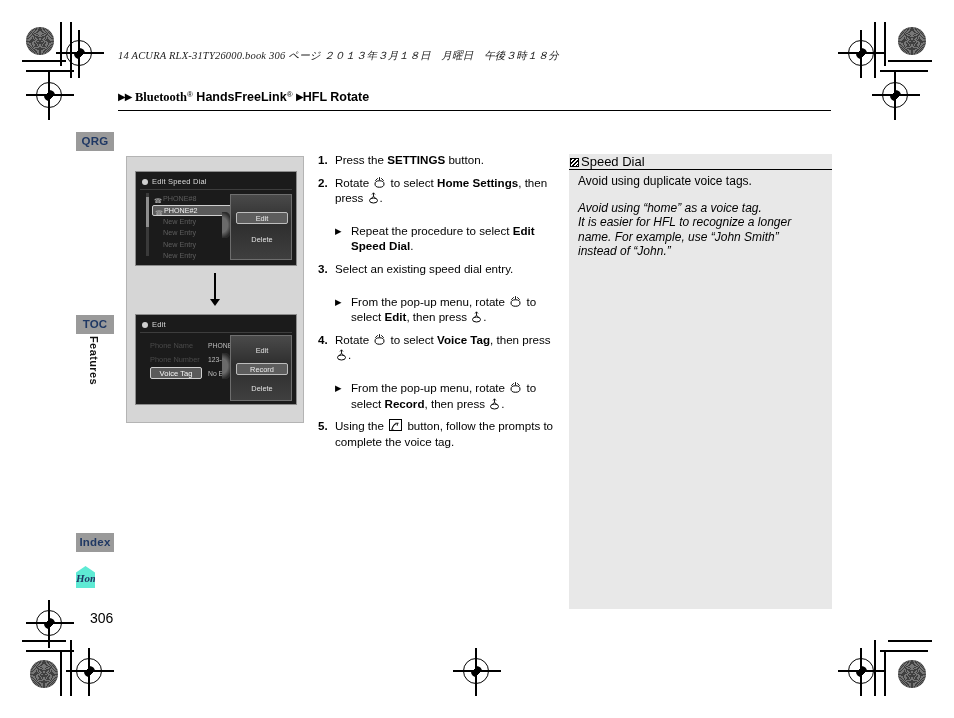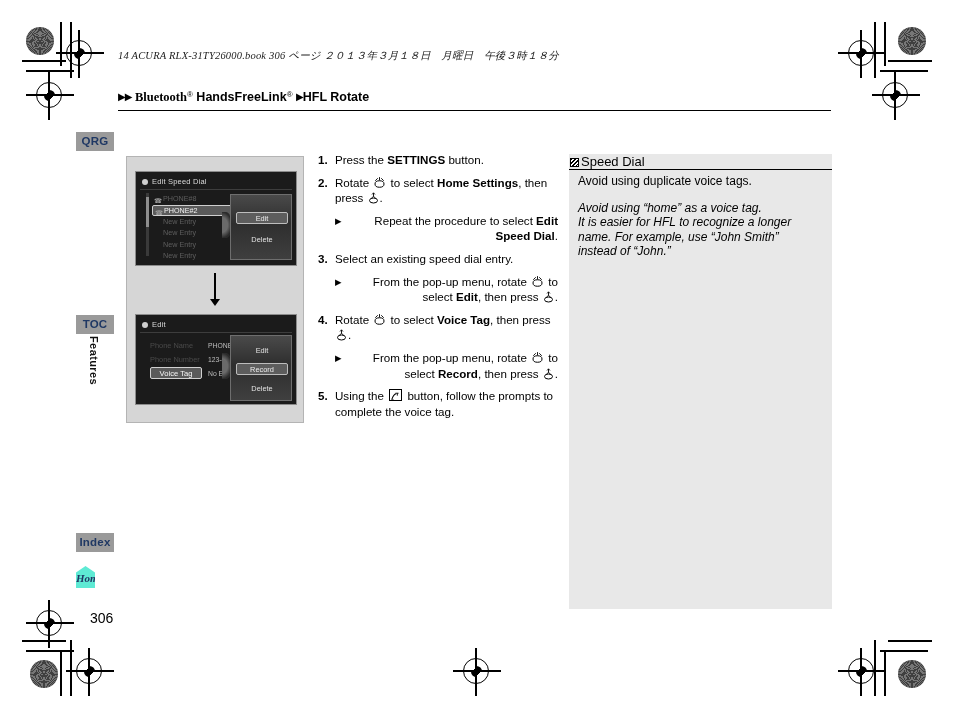--- a/index.html
+++ b/index.html
@@ -311,22 +311,21 @@
     margin-bottom: 7px;
   }
   .step .num {
     position: absolute;
     left: 0; top: 0;
     font-weight: bold;
   }
   .sub {
     position: relative;
     padding-left: 16px;
-    margin-top: 7px;
-    text-align: right;
+    margin-top: 17px;
   }
   .sub::before {
     content: "\25B6";
     position: absolute;
     left: 0; top: 0;
     font-size: 8.5px;
     line-height: 16px;
   }
   .b { font-weight: bold; }
 

